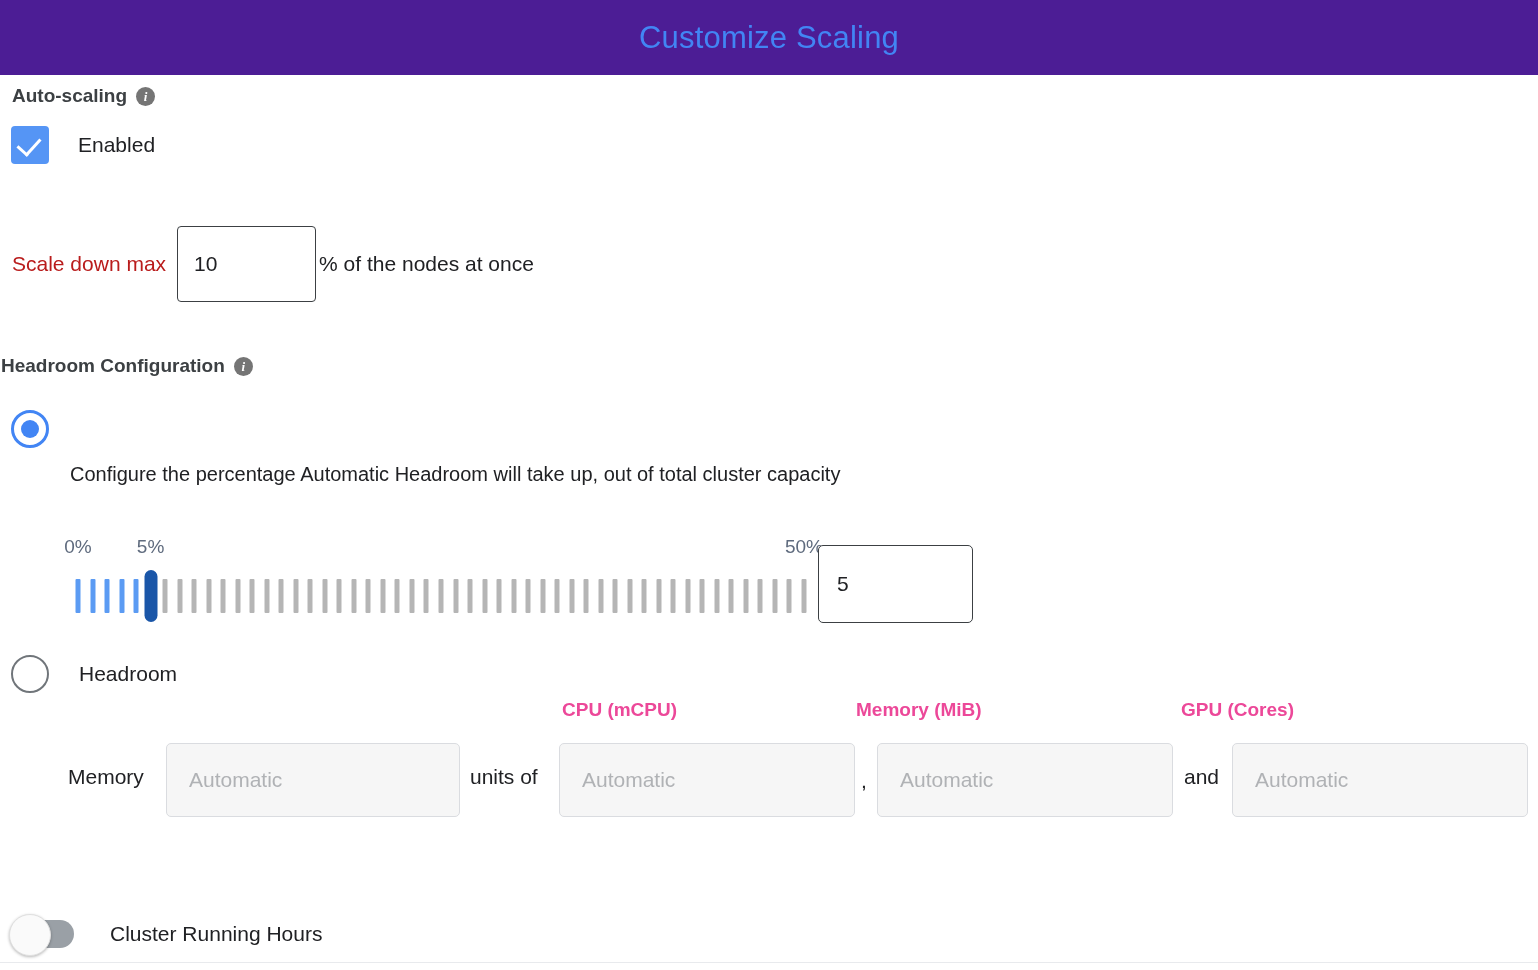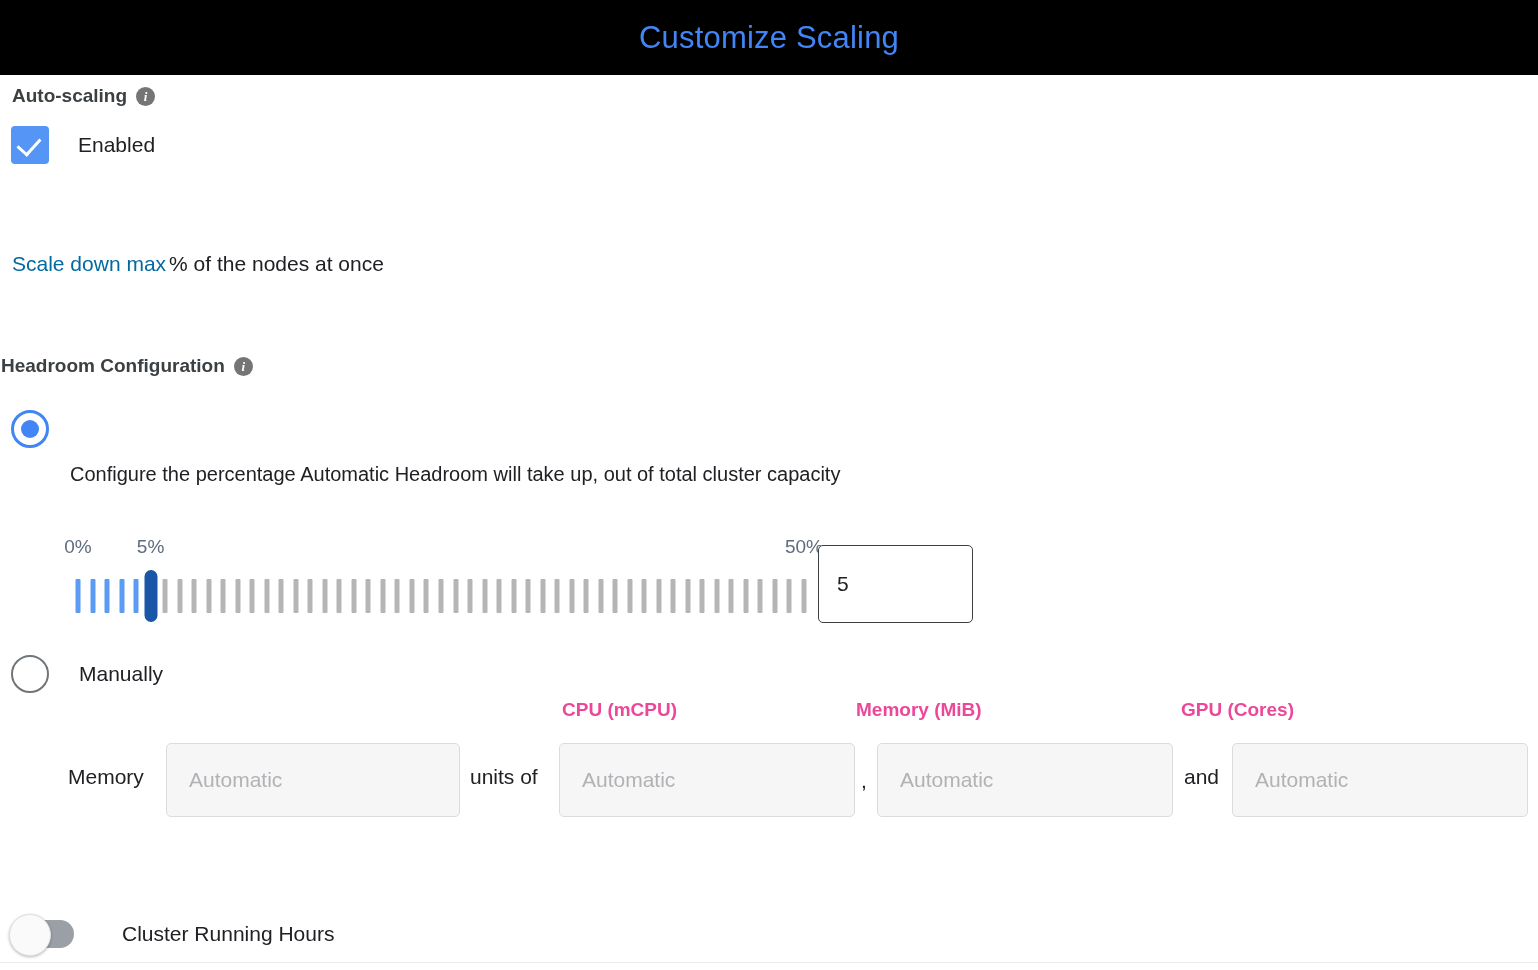--- a/index.html
+++ b/index.html
@@ -12,21 +12,21 @@
     height: 970px;
     font-family: "Liberation Sans", sans-serif;
     color: #202124;
     overflow: hidden;
     position: relative;
   }
 
   
   .header {
     height: 75px;
-    background: #000000;
+    background: #4c1d95;
     display: flex;
     align-items: center;
     justify-content: center;
   }
   .header-title {
     font-size: 31px;
     color: #4285f4;
     letter-spacing: 0.2px;
   }
 
@@ -97,21 +97,21 @@
   .scaledown-row {
     position: absolute;
     left: 12px;
     top: 226px;
     display: flex;
     align-items: center;
     height: 76px;
   }
   .scaledown-label {
     font-size: 21px;
-    color: #0369a1;
+    color: #b91c1c;
   }
   .text-input {
     width: 139px;
     height: 76px;
     box-sizing: border-box;
     border: 1.6px solid #3c4043;
     border-radius: 4px;
     background: #ffffff;
     font-family: "Liberation Sans", sans-serif;
     font-size: 21px;
@@ -301,21 +301,21 @@
     width: 40px;
     height: 40px;
     border-radius: 50%;
     background: #fafafa;
     border: 1px solid #e0e0e0;
     box-shadow: 0 1px 3px rgba(0,0,0,0.28);
   }
   .toggle-label {
     font-size: 21px;
     color: #202124;
-    margin-left: 48px;
+    margin-left: 36px;
   }
 
   .bottom-divider {
     position: absolute;
     left: 0;
     top: 962px;
     width: 1538px;
     height: 1px;
     background: #e8eaed;
   }
@@ -332,20 +332,21 @@
   <span class="info-icon">i</span>
 </div>
 
 <div class="enabled-row">
   <div class="checkbox"></div>
   <span class="enabled-text">Enabled</span>
 </div>
 
 <div class="scaledown-row">
   <span class="scaledown-label">Scale down max</span>
+  <input class="text-input" type="text" value="10" style="">
   <span class="scaledown-suffix">% of the nodes at once</span>
 </div>
 
 <div class="section-label headroom-label">
   <span>Headroom Configuration</span>
   <span class="info-icon">i</span>
 </div>
 
 <div class="radio-row radio-auto">
   <div class="radio checked"></div>
@@ -411,21 +412,21 @@
       <div class="tick" style="left: 696.96px;"></div>
       <div class="tick" style="left: 711.48px;"></div>
       <div class="tick" style="left: 726px;"></div>
       <div class="thumb" style="left: 72.6px;"></div>
     </div>
 </div>
 <input class="slider-value-input" type="text" value="5" style="">
 
 <div class="radio-row radio-manual">
   <div class="radio unchecked"></div>
-  <span class="radio-label">Manually</span>
+  <span class="radio-label">Headroom</span>
 </div>
 
 <div class="reserve-headers">
   <div class="col-header" style="left:562px;">CPU (mCPU)</div>
   <div class="col-header" style="left:856px;">Memory (MiB)</div>
   <div class="col-header" style="left:1181px;">GPU (Cores)</div>
 </div>
 
 <div class="reserve-row">
   <span class="reserve-word" style="left:68px;">Memory</span>

